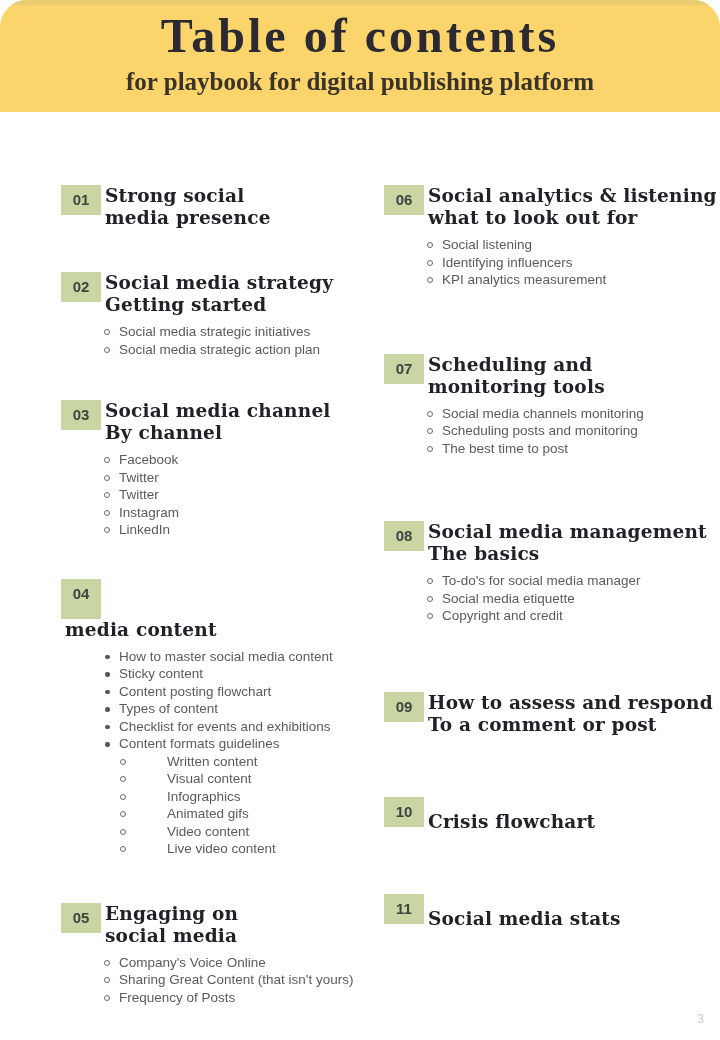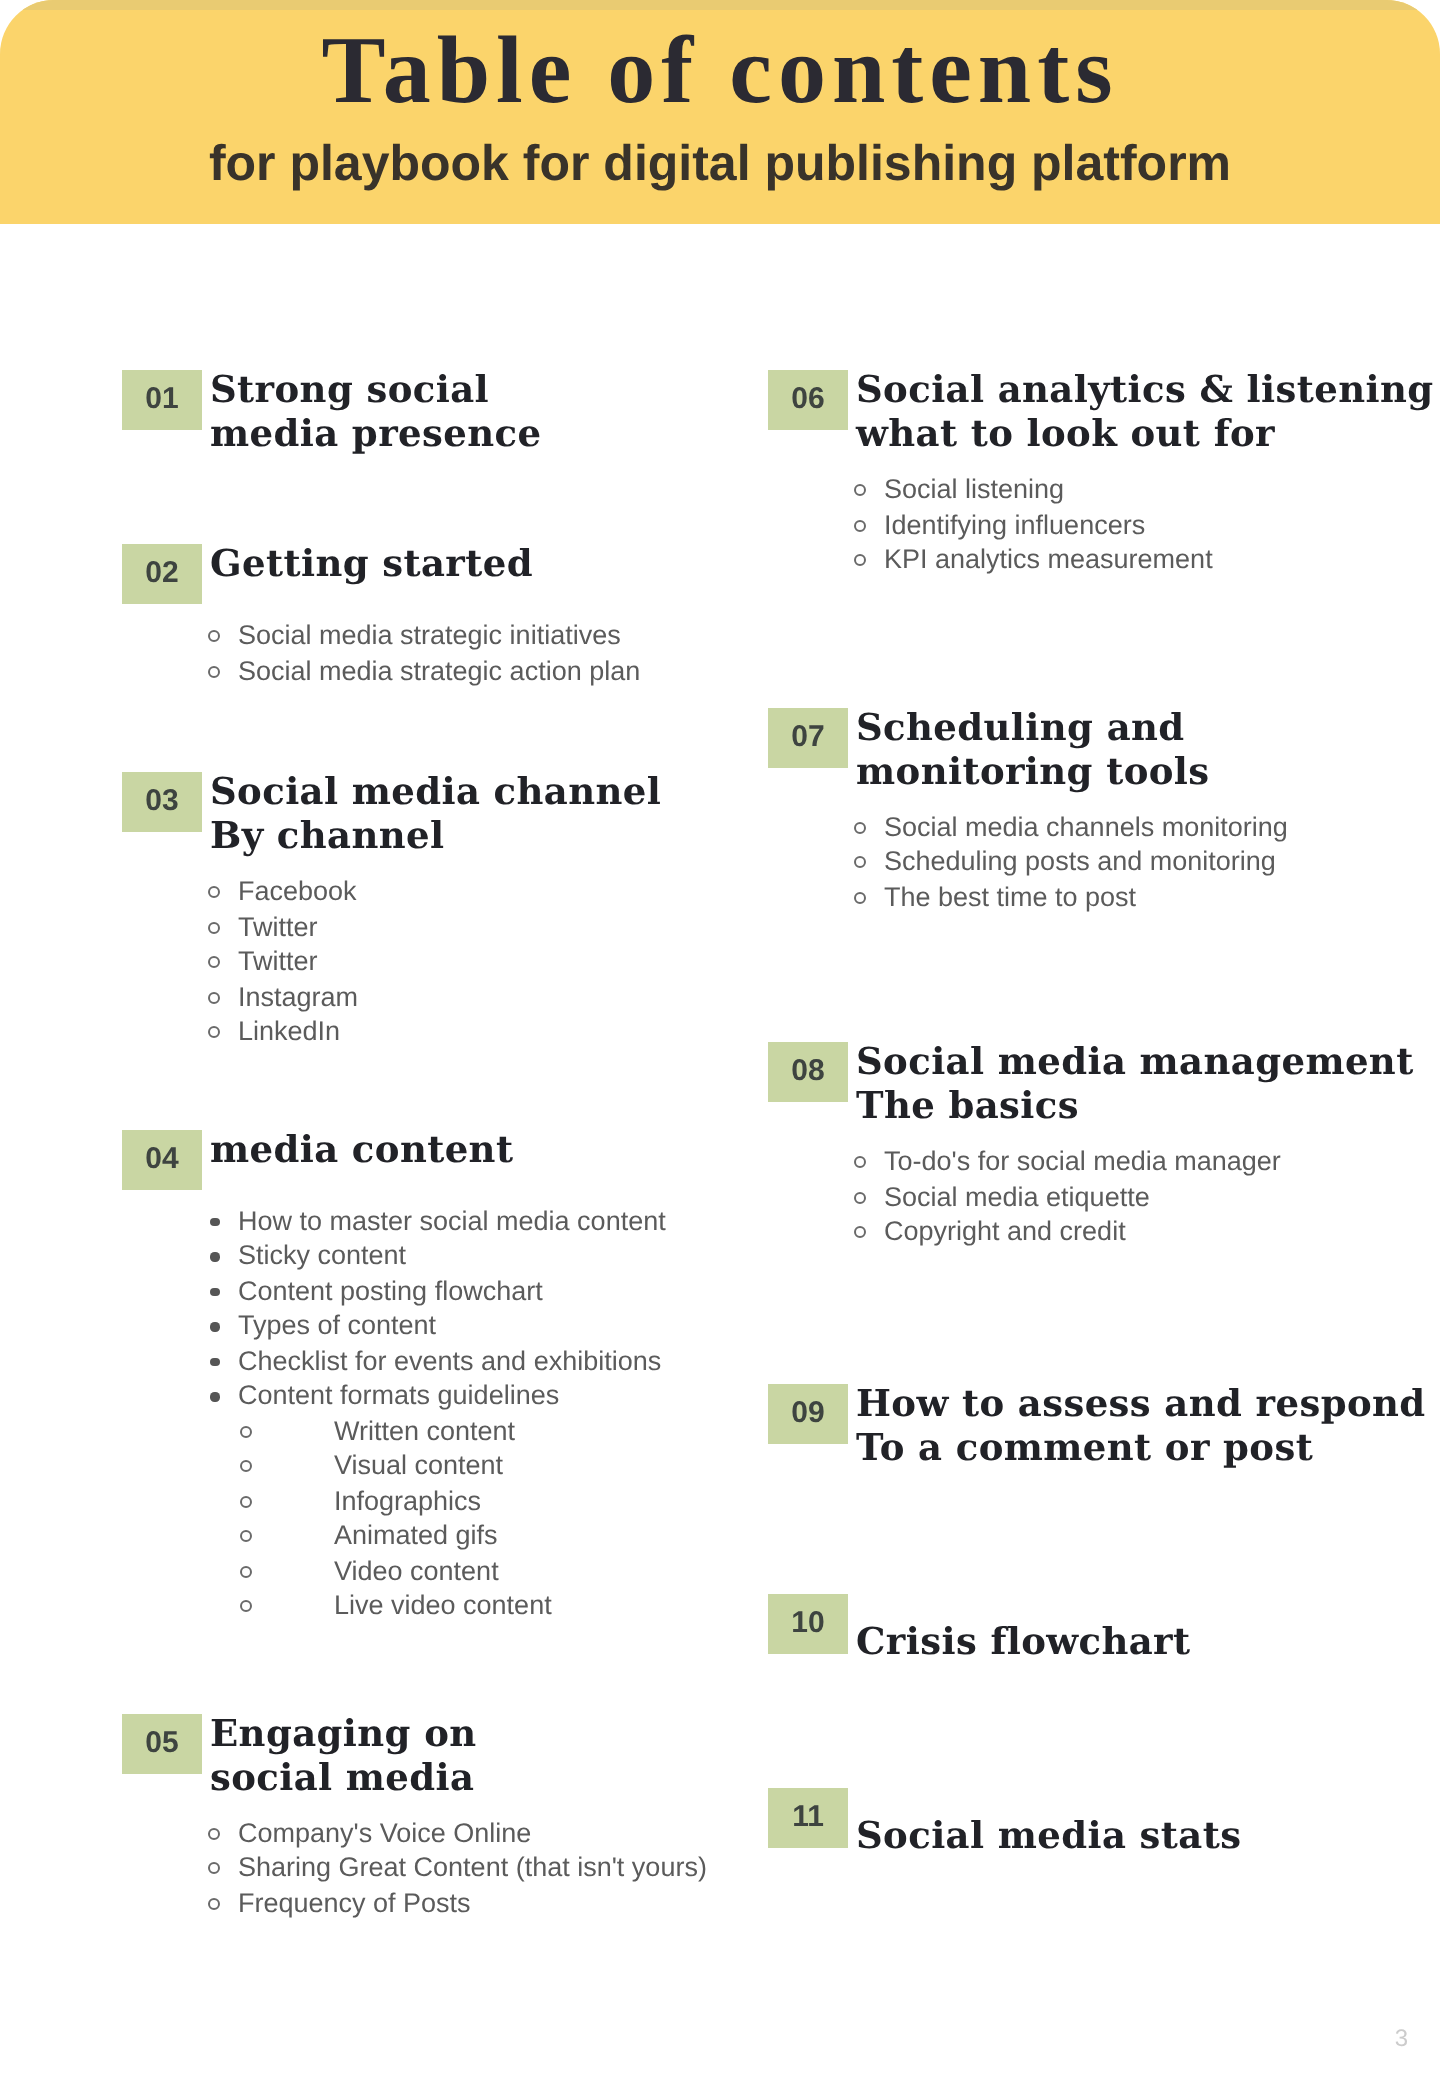--- a/index.html
+++ b/index.html
@@ -6,21 +6,21 @@
   #page{position:relative;width:720px;height:1040px;background:#ffffff;overflow:hidden;
         font-family:"Liberation Sans", sans-serif;border-radius:27px;}
 
   
   .band{position:absolute;top:0;left:0;width:720px;height:112px;background:#FBD46B;}
   .band-topstrip{position:absolute;top:0;left:0;width:720px;height:5px;background:#E9CB72;}
   .band-title{position:absolute;top:8px;left:0;width:720px;text-align:center;
               font-family:"Liberation Serif", serif;font-weight:bold;font-size:48px;
               letter-spacing:3px;color:#2B2A32;}
   .band-subtitle{position:absolute;top:68px;left:0;width:720px;text-align:center;
-              font-family:Liberation Sans, sans-serif;font-weight:bold;font-size:25px;
+              font-family:Liberation Serif, serif;font-weight:bold;font-size:25px;
               letter-spacing:0px;color:#39332A;}
 
   
   .content{position:absolute;top:112px;left:16px;width:720px;display:flex;}
   .col{display:flex;flex-direction:column;}
   #col-left{margin-left:45px;width:323px;}
   #col-right{width:347px;}
 
   
   .section{display:flex;align-items:flex-start;}
@@ -37,21 +37,21 @@
   .bullet.b-circle::before{content:"";position:absolute;top:6px;left:0;width:6px;height:6px;
           border:1.2px solid #6a6a6a;border-radius:50%;box-sizing:border-box;background:transparent;}
   .bullet.b-disc::before{content:"";position:absolute;top:7px;left:1px;width:4.5px;height:4.5px;
           border-radius:50%;background:#555;}
   .item-text{flex:1;min-width:0;}
 
   
   [data-sec="01"]{margin-top:73px;}
   [data-sec="02"]{margin-top:43px;}
   [data-sec="03"]{margin-top:42px;}
-  [data-sec="04"]{margin-top:40px;}
+  [data-sec="04"]{margin-top:40px;flex-direction:column;}
   [data-sec="05"]{margin-top:45px;}
   [data-sec="06"]{margin-top:73px;}
   [data-sec="07"]{margin-top:65px;}
   [data-sec="08"]{margin-top:64px;}
   [data-sec="09"]{margin-top:67px;}
   [data-sec="10"]{margin-top:61px;}
   [data-sec="11"]{margin-top:61px;}
   [data-sec="10"] .sec-body,[data-sec="11"] .sec-body{padding-top:14px;}
 
   
@@ -73,20 +73,21 @@
         <div class="section" data-sec="01">
           <div class="badge">01</div>
           <div class="sec-body">
             <div class="h-line">Strong social</div>
             <div class="h-line">media presence</div>
           </div>
         </div>
         <div class="section" data-sec="02">
           <div class="badge">02</div>
           <div class="sec-body">
+            <div class="h-line">Social media strategy</div>
             <div class="h-line">Getting started</div>
           </div>
         </div>
         <div class="items">
           <div class="item">
             <span class="bullet b-circle"></span>
             <span class="item-text">Social media strategic initiatives</span>
           </div>
           <div class="item">
             <span class="bullet b-circle"></span>

